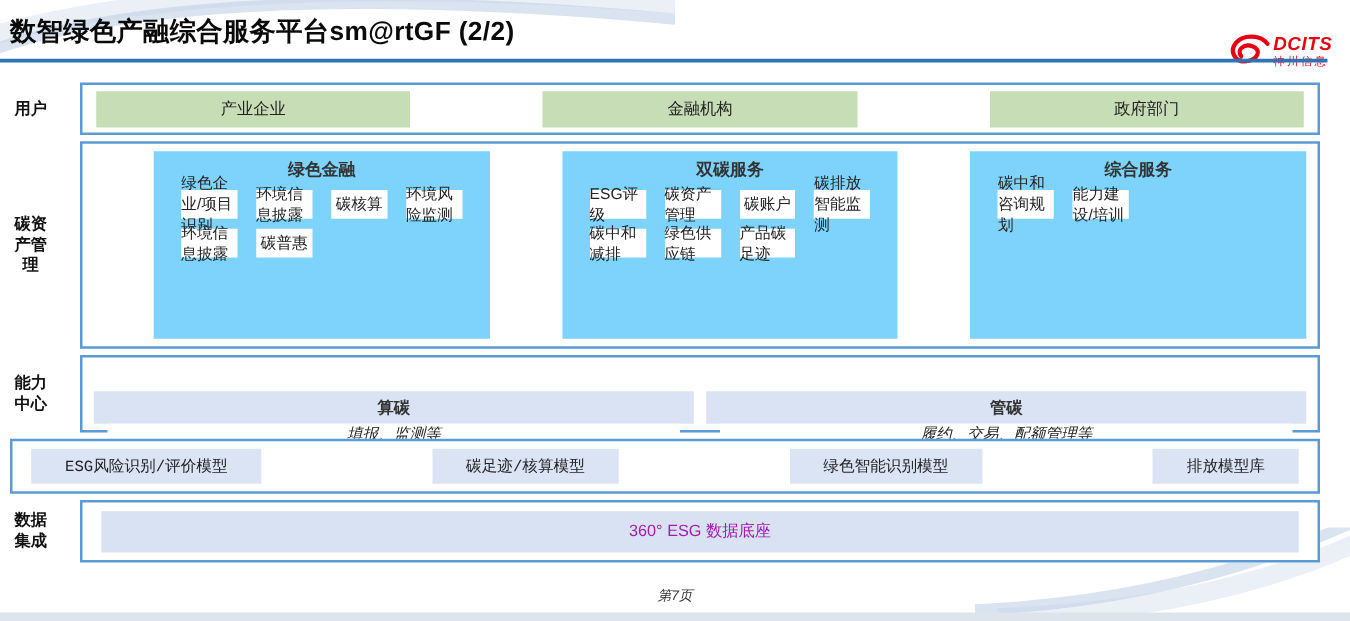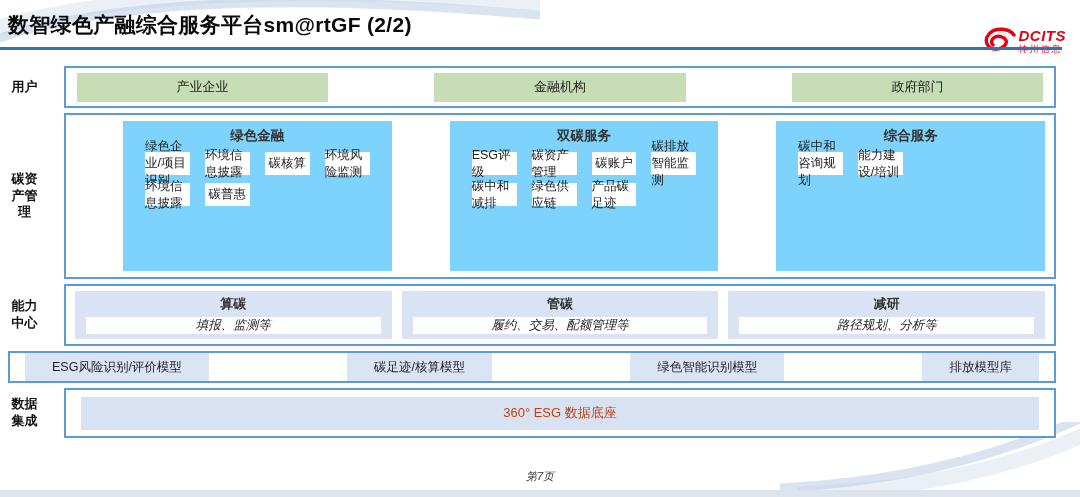--- a/index.html
+++ b/index.html
@@ -29,32 +29,32 @@
   .green-pill{width:26%;height:29px;background:#c7ddb5;display:flex;align-items:center;justify-content:center;
     font-size:13px;font-weight:normal;color:#222;}
   
   .rb-scen{height:166px;display:flex;gap:10px;padding:6px 9px;}
   .panel{flex:1;background:#7dd3fc;padding:3px 22px 8px;display:flex;flex-direction:column;box-sizing:border-box;margin-left:48px;}
   .panel-title{text-align:center;font-weight:bold;font-size:13.5px;color:#333;margin:3px 0 7px;}
   .grid{display:grid;grid-template-columns:1fr 1fr 1fr 1fr;column-gap:15px;row-gap:8px;align-content:start;}
   .cell{background:#fff;height:23px;display:flex;align-items:center;justify-content:center;font-size:12.5px;color:#222;}
   
   .rb-caps{height:62px;display:flex;gap:10px;padding:5px 9px;}
-  .cap-panel{flex:1;background:#dae3f3;padding:2px 11px 7px;display:flex;flex-direction:column;box-sizing:border-box;}
+  .cap-panel{flex:1;background:#dae3f3;padding:2px 11px 7px;display:flex;flex-direction:column;box-sizing:border-box;margin-top:22px;}
   .cap-title{text-align:center;font-weight:bold;font-size:13px;color:#333;margin:2px 0 4px;}
   .cap-sub{background:#fff;flex:1;display:flex;align-items:center;justify-content:center;
     font-style:italic;font-size:12.5px;color:#222;}
   
-  .rb-models{height:32px;display:flex;align-items:center;justify-content:space-between;padding:0 15px;}
+  .rb-models{height:44px;display:flex;align-items:center;justify-content:space-between;padding:0 15px;font-family:Liberation Mono, monospace;}
   .model-box{background:#dbe4f5;height:28px;display:flex;align-items:center;justify-content:center;
     font-size:12.5px;color:#222;padding:0 27px;white-space:nowrap;}
   
   .rb-data{height:50px;display:flex;align-items:center;padding:0 15px;}
   .data-box{flex:1;background:#d9e2f3;height:33px;display:flex;align-items:center;justify-content:center;
-    font-size:13px;color:#c2410c;}
+    font-size:13px;color:#a21caf;}
   
   .page-number{position:absolute;left:0;right:0;bottom:13px;text-align:center;font-size:11px;font-style:italic;color:#333;}
 </style>
 </head>
 <body>
 
 <div class="slide">
 
   <svg class="decor-tl" width="540" height="48" viewBox="0 0 540 48">
     <path d="M-12 42 Q 160 -20 548 16" stroke="rgba(150,178,212,0.35)" stroke-width="9" fill="none"></path>
@@ -133,24 +133,20 @@
       <div class="row-box rb-caps">
 
         <div class="cap-panel">
           <div class="cap-title">算碳</div>
           <div class="cap-sub">填报、监测等</div>
         </div>
         <div class="cap-panel">
           <div class="cap-title">管碳</div>
           <div class="cap-sub">履约、交易、配额管理等</div>
         </div>
-        <div class="cap-panel">
-          <div class="cap-title">减研</div>
-          <div class="cap-sub">路径规划、分析等</div>
-        </div>
 
       </div>
     </div>
 
     <div class="row">
       <div class="row-box rb-models">
         <div class="model-box">ESG风险识别/评价模型</div>
         <div class="model-box">碳足迹/核算模型</div>
         <div class="model-box">绿色智能识别模型</div>
         <div class="model-box">排放模型库</div>

